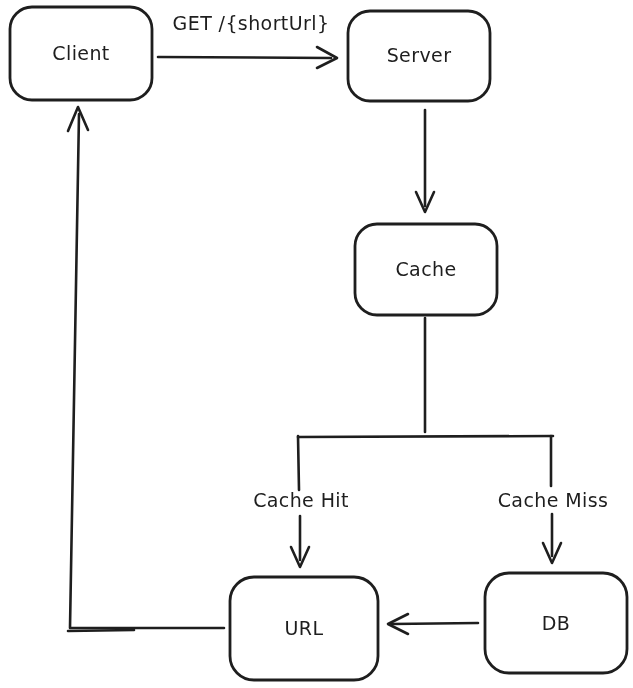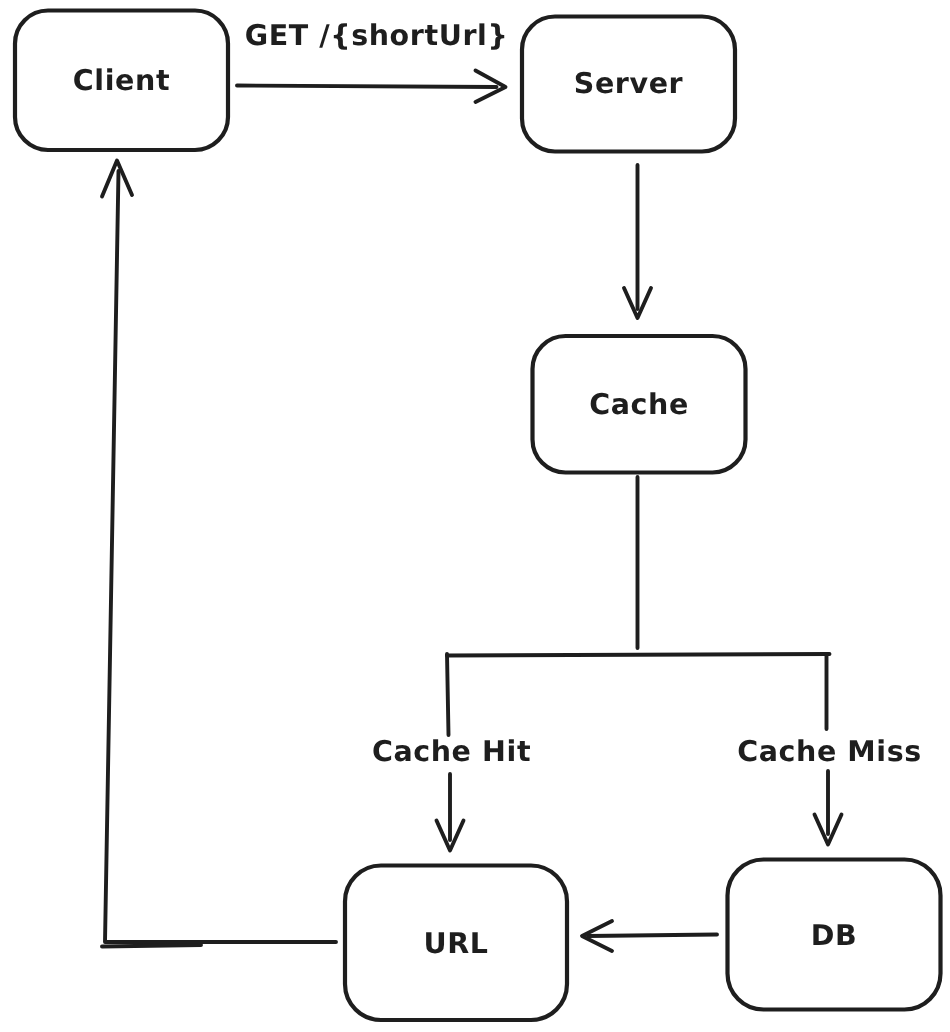--- a/index.html
+++ b/index.html
@@ -7,21 +7,20 @@
     padding: 0;
     background: #ffffff;
     width: 633px;
     height: 688px;
     overflow: hidden;
   }
   .canvas-wrap {
     position: relative;
     width: 537px;
     height: 688px;
-    font-weight: bold;
   }
   svg {
     display: block;
   }
   .edge {
     stroke: #1e1e1e;
     stroke-width: 2.6;
     fill: none;
     stroke-linecap: round;
     stroke-linejoin: round;

